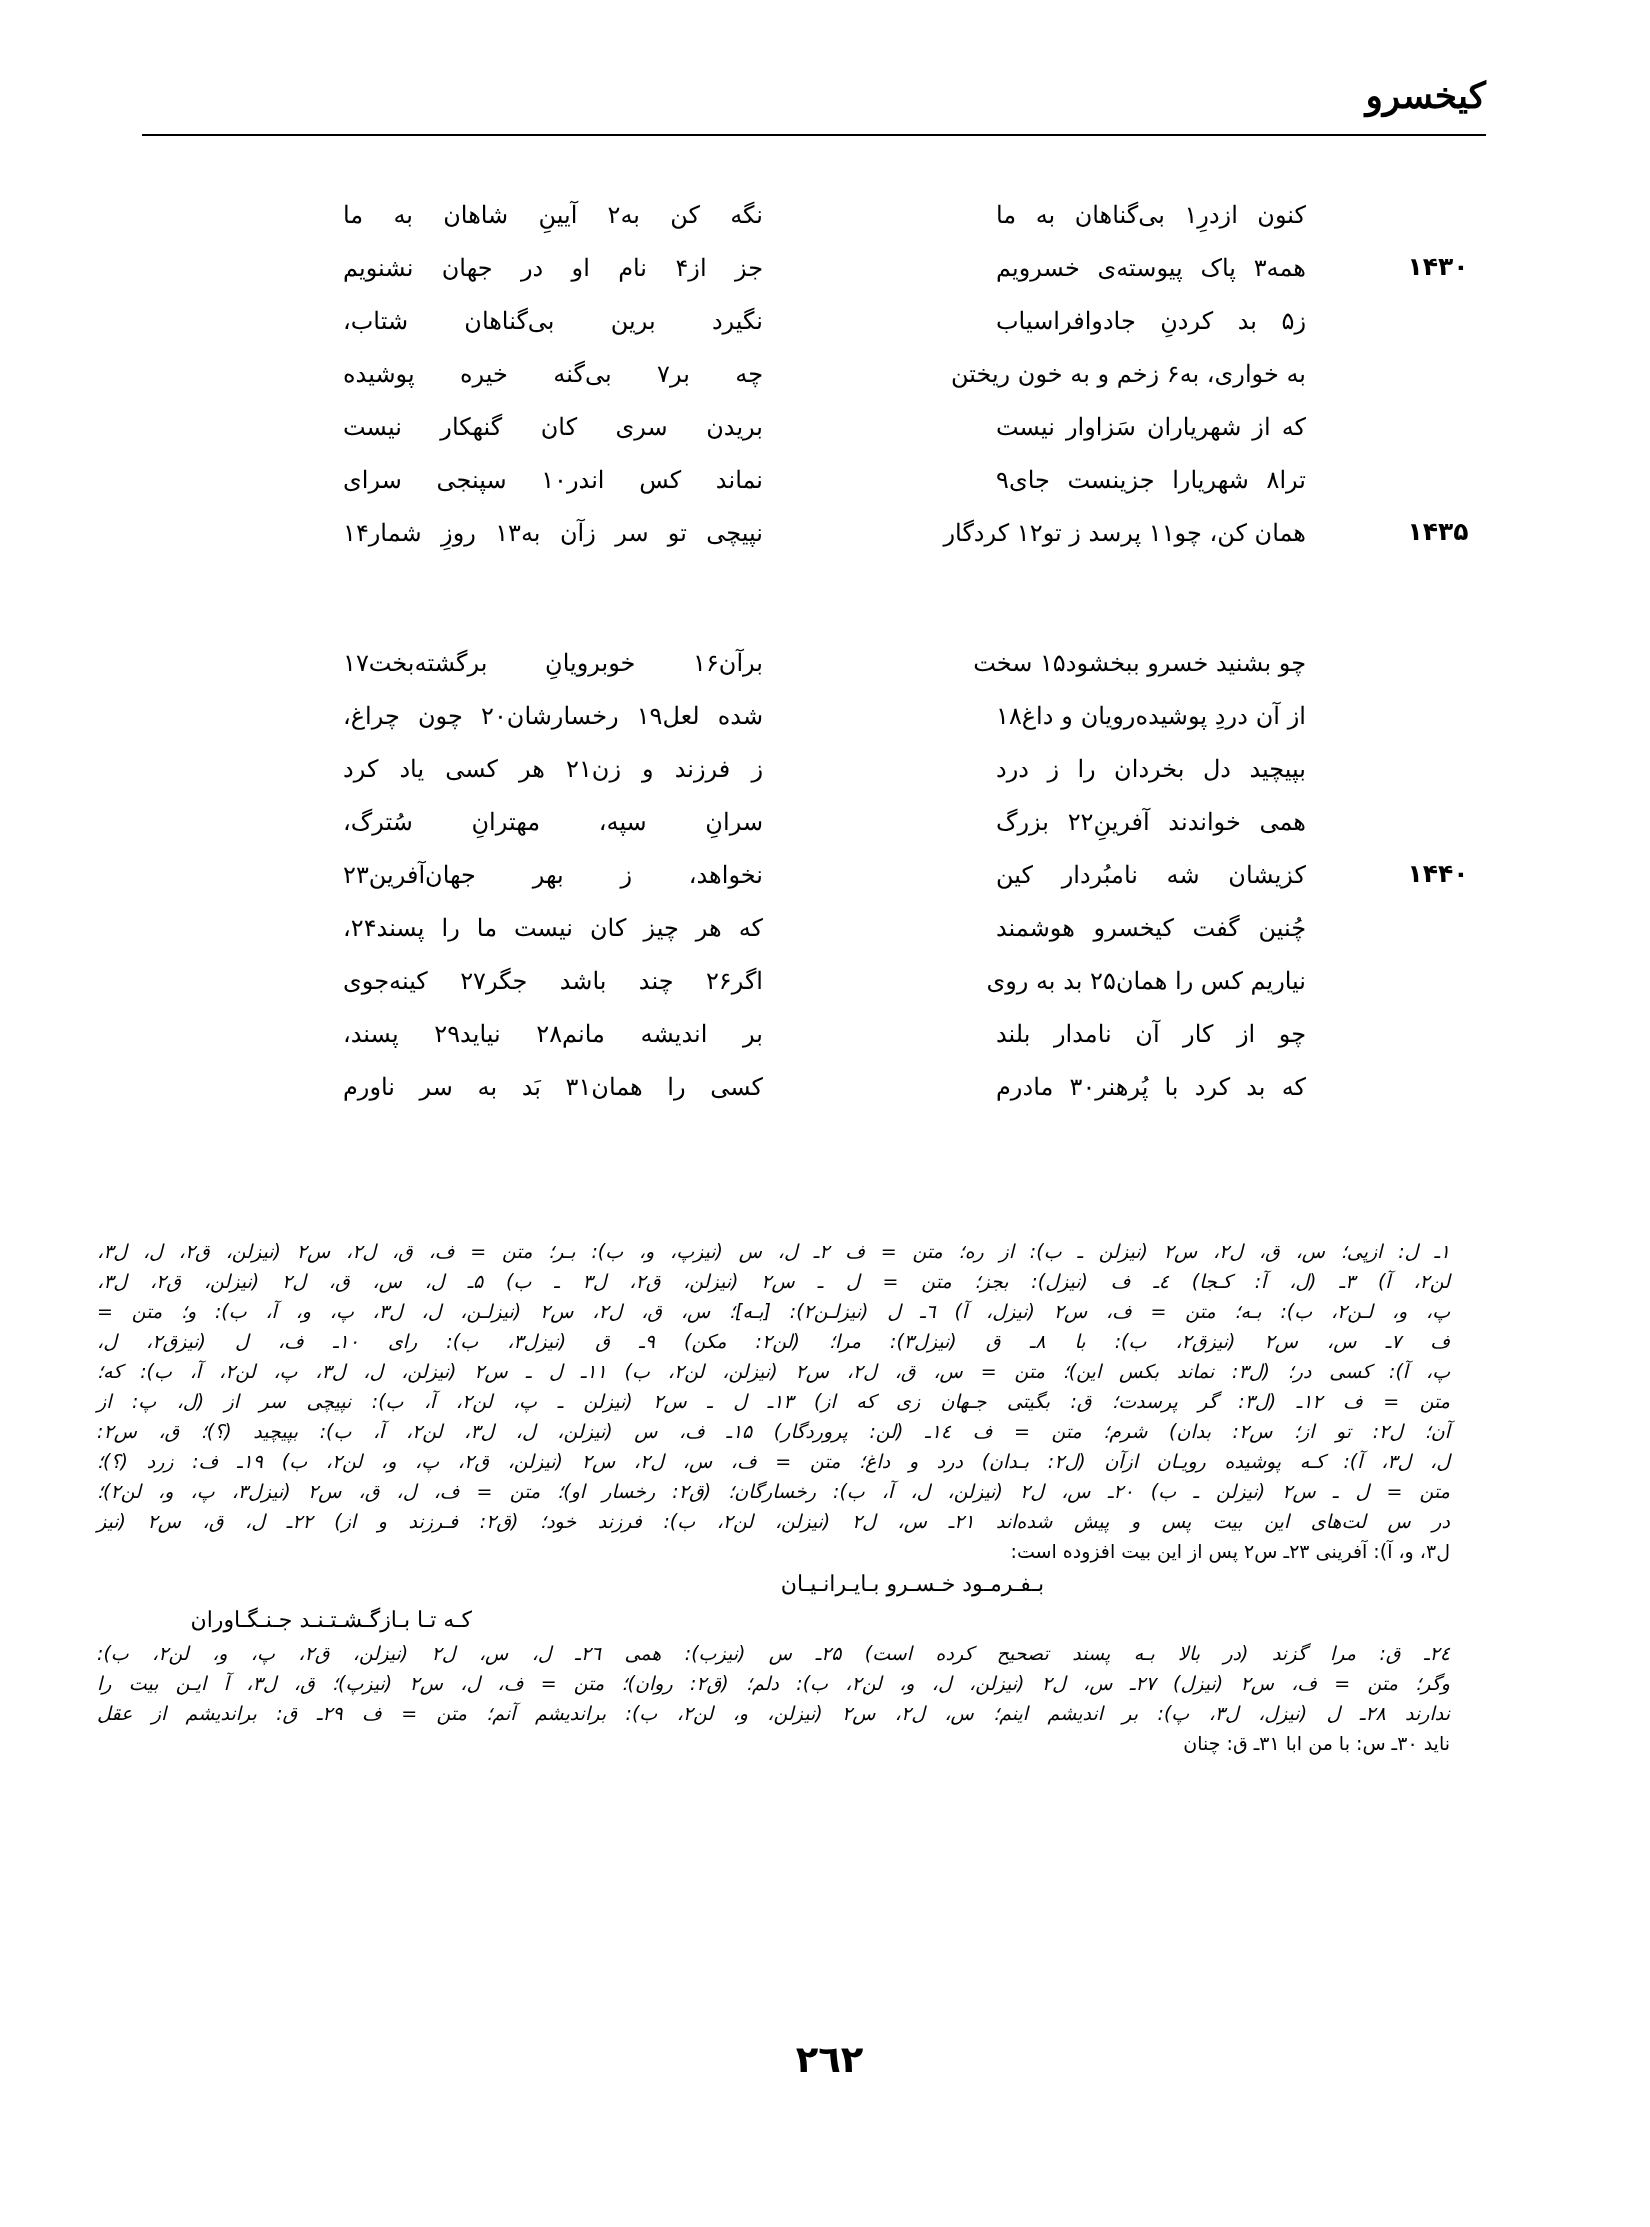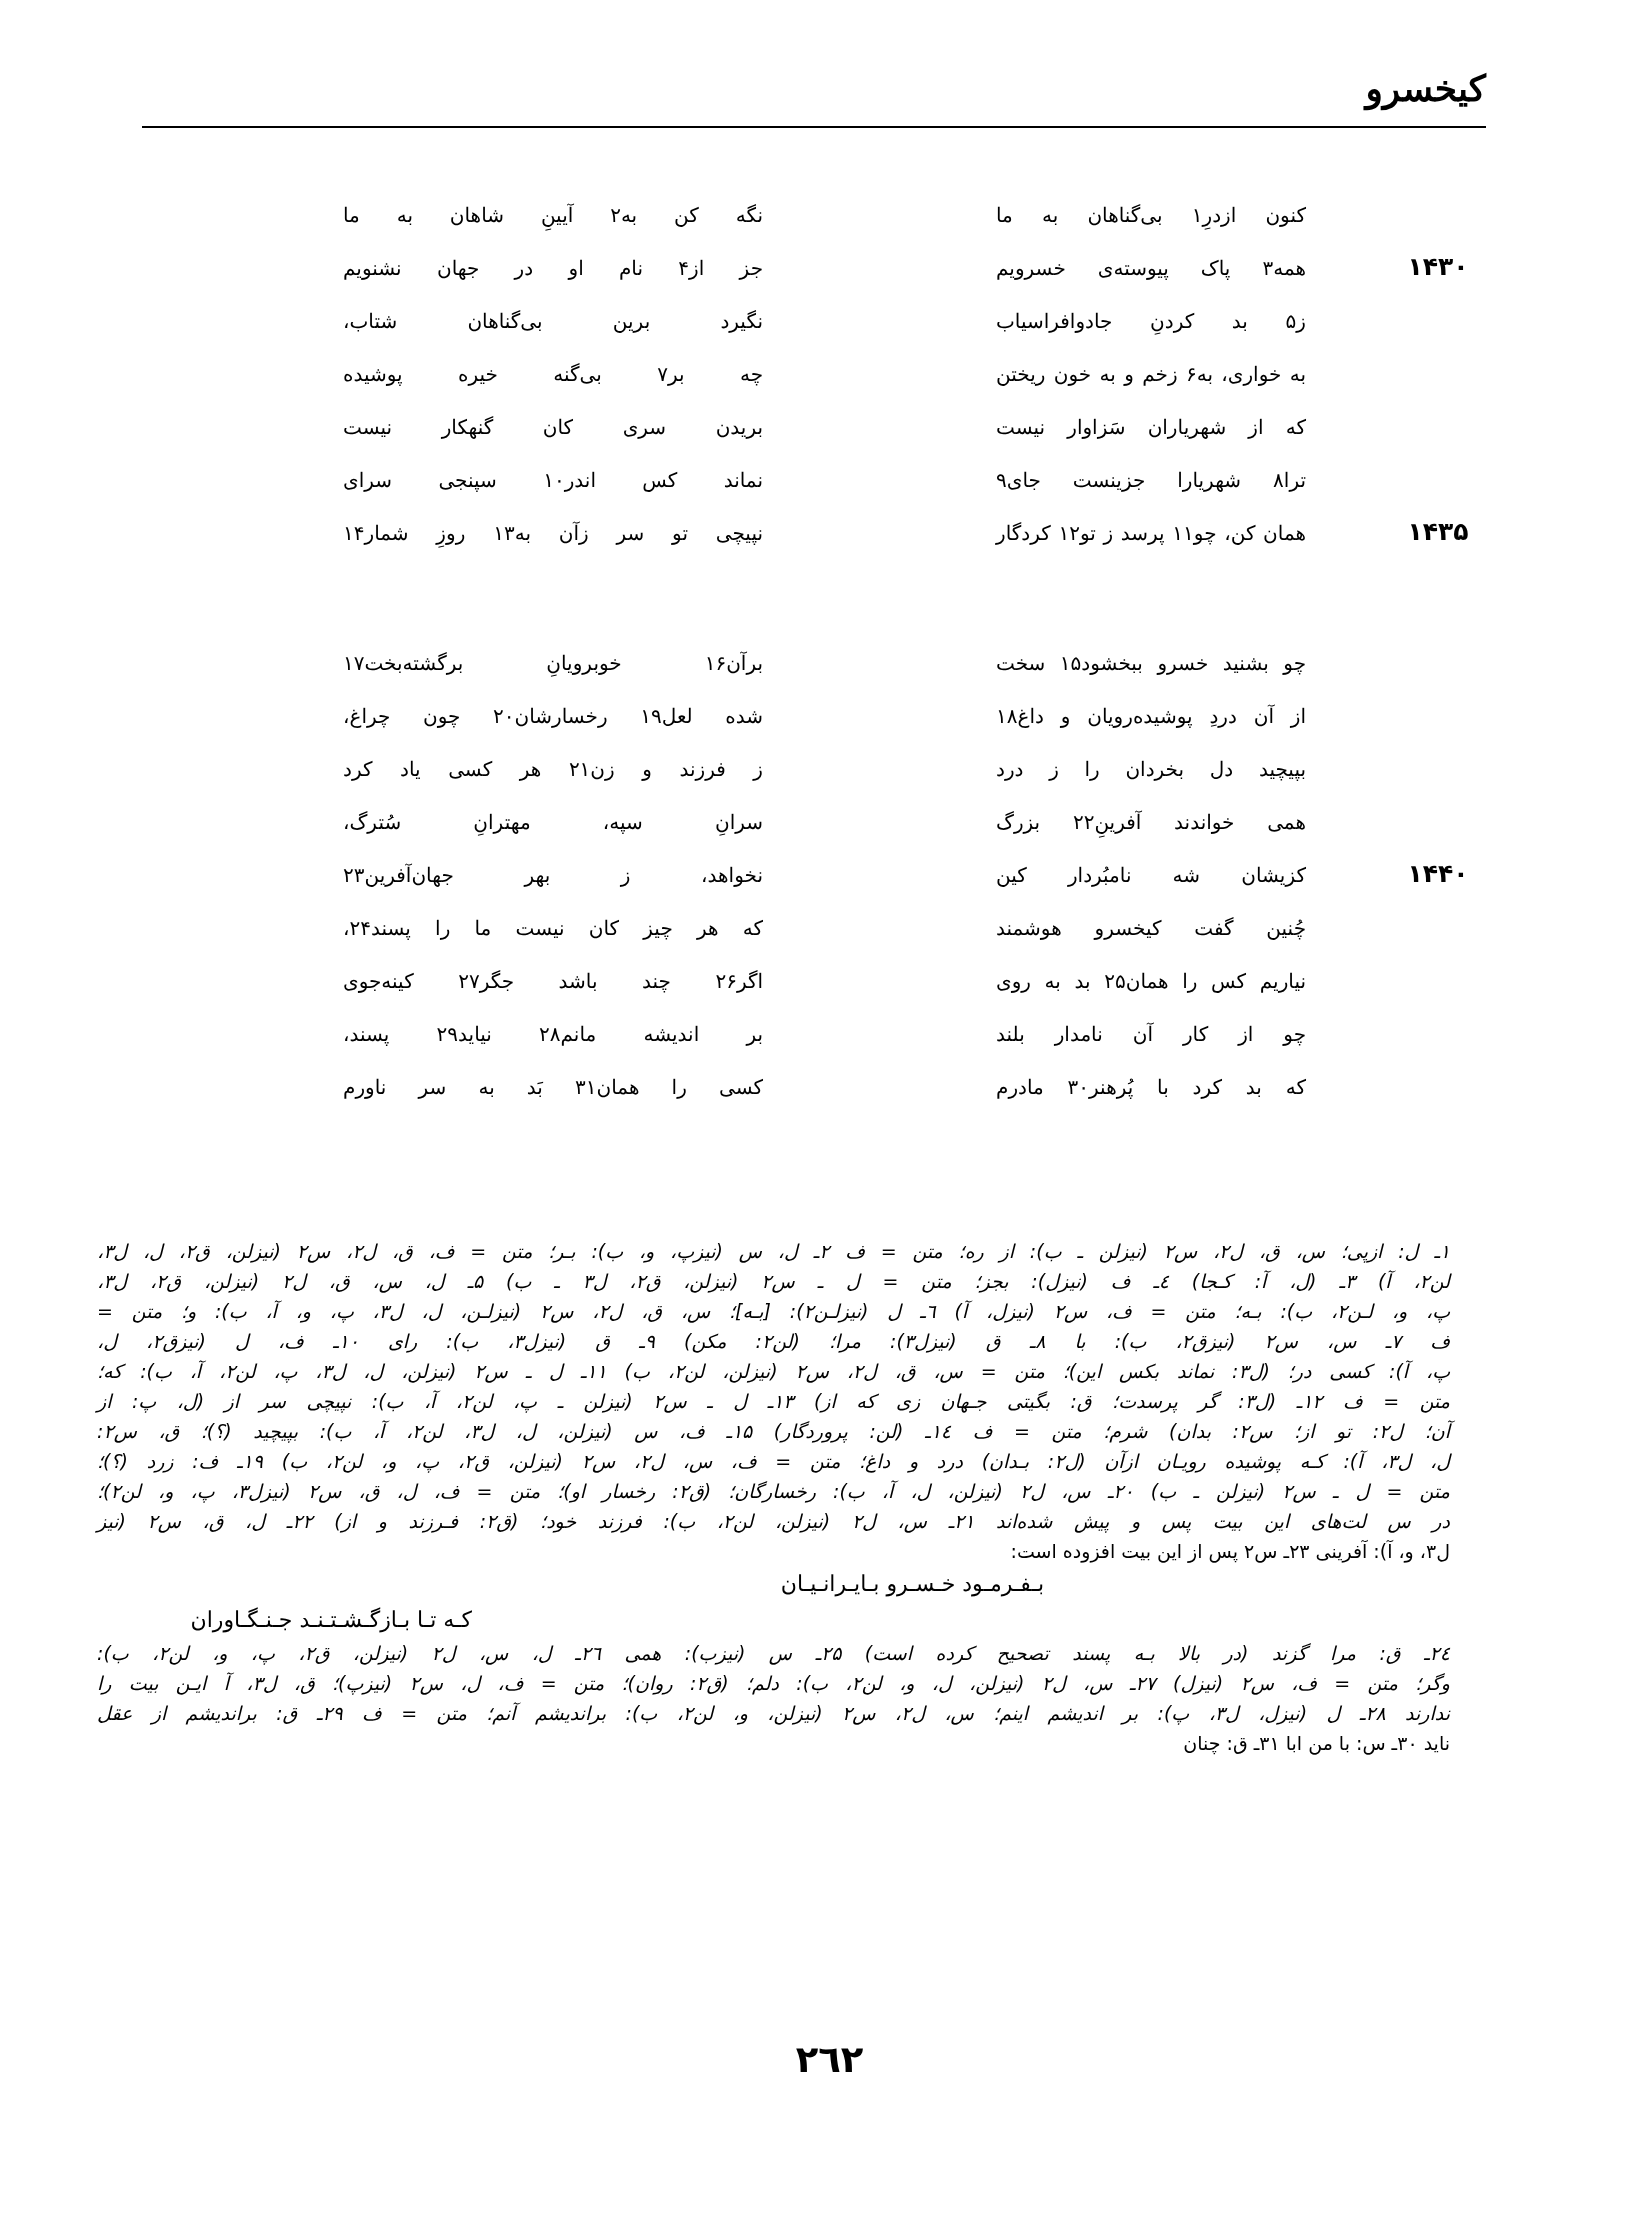--- a/index.html
+++ b/index.html
@@ -10,24 +10,25 @@
     body {
       width: 1651px;
       height: 2227px;
       position: relative;
       overflow: hidden;
       color: #000000;
       font-family: "DejaVu Serif", "Liberation Serif", serif;
     }
     .page-header {
       position: absolute;
-      top: 54px;
+      top: 62px;
       right: 165px;
       width: 1486px;
       height: 76px;
+      font-family: Liberation Serif, serif;
     }
     .running-title {
       position: absolute;
       top: 0;
       right: 0;
       font-size: 36px;
       font-weight: bold;
       line-height: 69px;
     }
     .header-rule {
@@ -58,21 +59,21 @@
       text-align: center;
       font-size: 25px;
       font-weight: bold;
       font-family: "DejaVu Sans", sans-serif;
     }
     .hemi {
       position: absolute;
       top: 0;
       height: 53px;
       line-height: 53px;
-      font-size: 20px;
+      font-size: 24px;
       white-space: nowrap;
       text-align: justify;
       text-align-last: justify;
     }
     .hemi.first {
       right: 180px;
       width: 310px;
     }
     .hemi.second {
       right: 723px;

